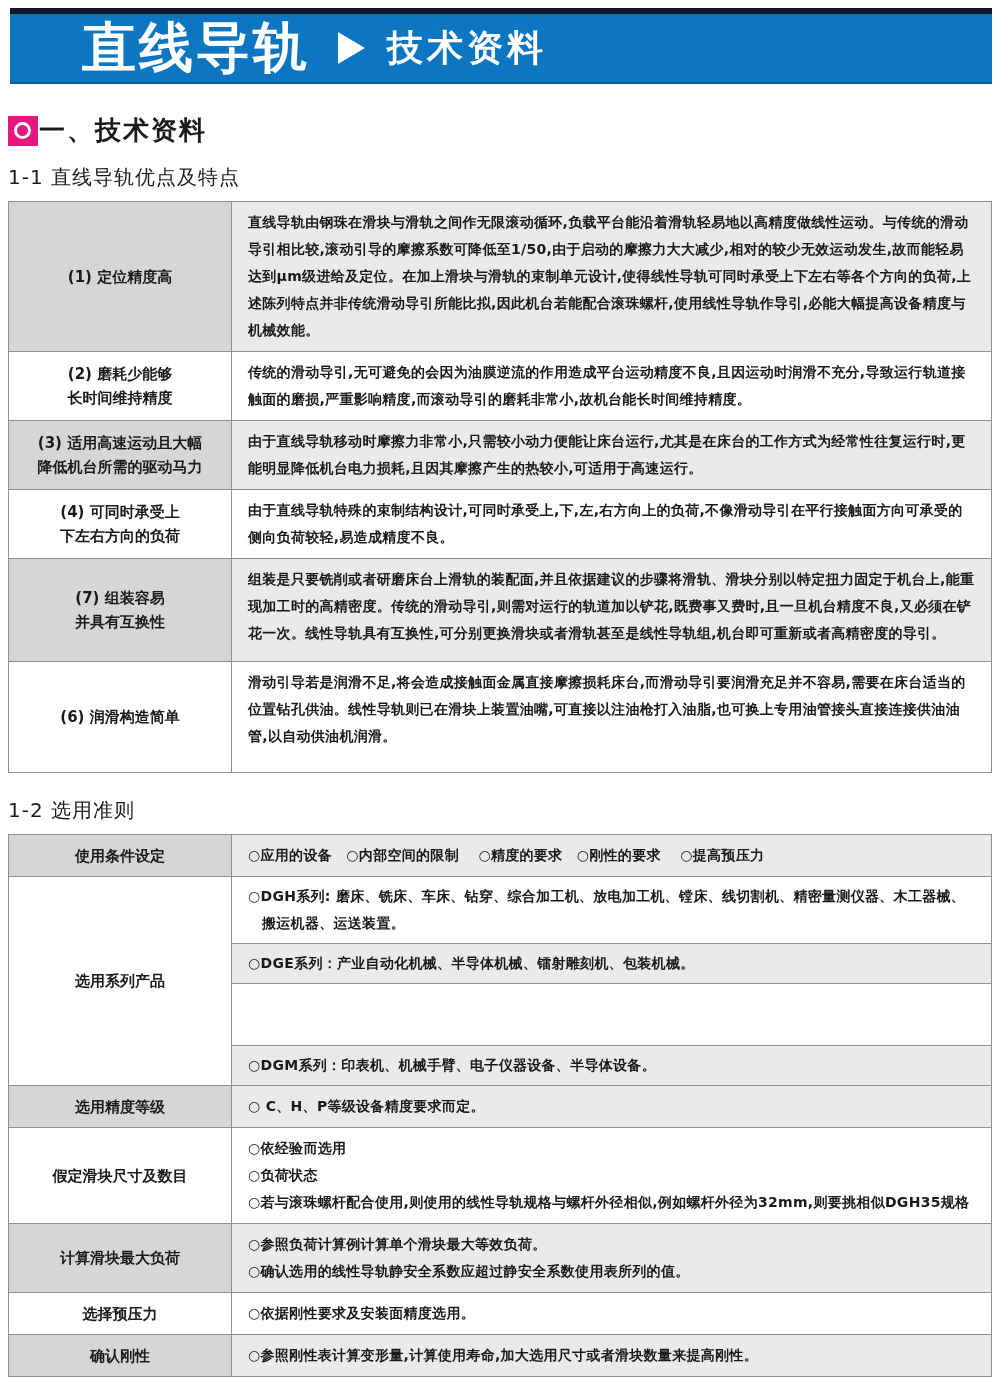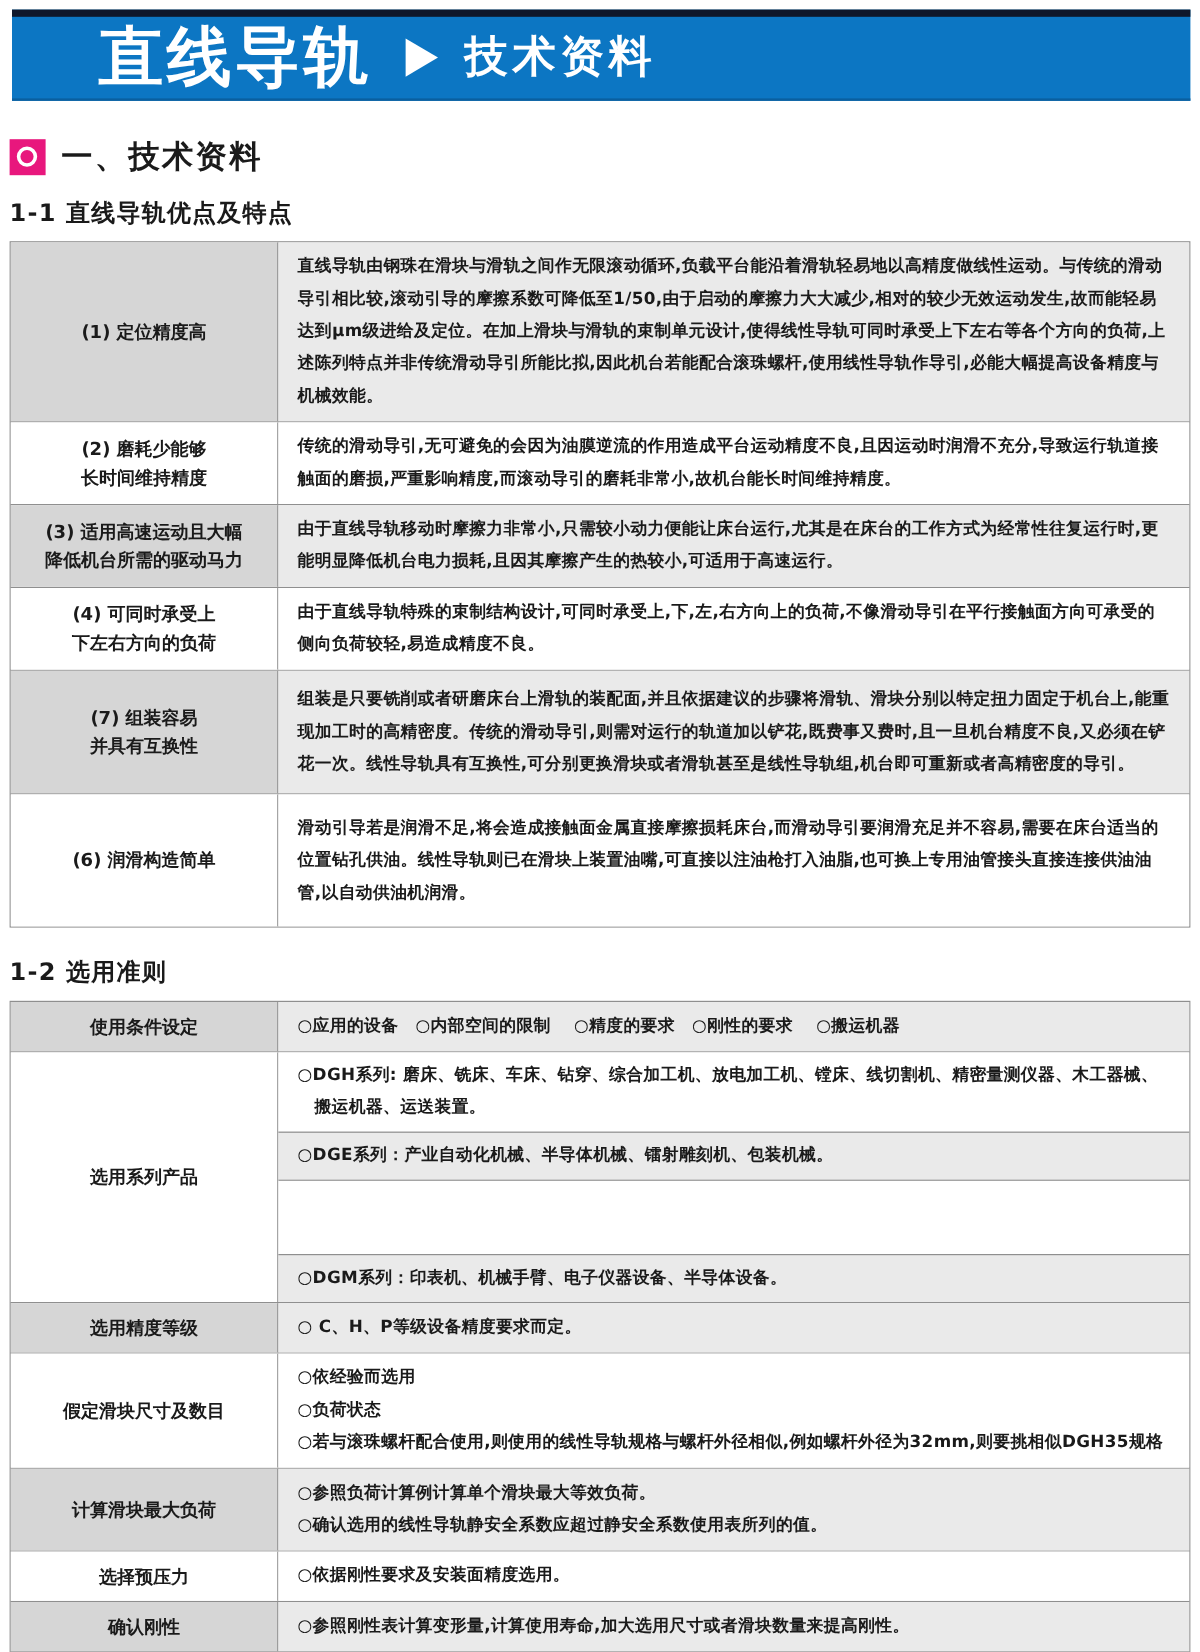--- a/index.html
+++ b/index.html
@@ -44,21 +44,21 @@
     font-weight: bold;
     letter-spacing: 4px;
     line-height: 1;
   }
 
   
   .section-head {
     display: flex;
     align-items: center;
     margin: 29px 0 0 0;
-    gap: 13px;
+    gap: 1px;
   }
   .logo-box {
     width: 30px; height: 30px;
     background: #e8177d;
     position: relative;
     flex: none;
   }
   .logo-ring {
     position: absolute;
     left: 6px; top: 6px;
@@ -66,21 +66,21 @@
     border: 3px solid #ffffff;
     border-radius: 50%;
   }
   .section-title {
     font-size: 26px;
     font-weight: bold;
     letter-spacing: 2px;
   }
   .sub-title {
     font-size: 20px;
-    font-weight: bold;
+    font-weight: normal;
     margin: 16px 0 10px 0;
     letter-spacing: 1px;
   }
   .sub-title.second { margin-top: 24px; }
 
   
   .tbl {
     border: 1px solid #8f8f8f;
     width: 984px;
   }
@@ -102,21 +102,20 @@
     background: #ffffff;
   }
   .cnt {
     flex: 1;
     padding: 7px 16px;
     font-size: 14px;
     font-weight: bold;
     line-height: 27px;
     display: flex;
     flex-direction: column;
-    justify-content: center;
     background: #ffffff;
     letter-spacing: 0.3px;
   }
   .row.shade .lbl { background: #d6d6d6; }
   .row.shade .cnt { background: #eaeaea; }
 
   .cnt-stack { flex: 1; display: flex; flex-direction: column; }
   .subcell {
     padding: 6px 16px;
     font-size: 14px;
@@ -203,21 +202,21 @@
 
   </div>
 
   <div class="sub-title second">1-2 选用准则</div>
 
   <div class="tbl">
 
     <div class="row shade">
       <div class="lbl">使用条件设定</div>
       <div class="cnt" style="min-height:38px">
-        <div class="bullet">○应用的设备　○内部空间的限制　 ○精度的要求　○刚性的要求　 ○搬运机器</div>
+        <div class="bullet">○应用的设备　○内部空间的限制　 ○精度的要求　○刚性的要求　 ○提高预压力</div>
       </div>
     </div>
 
     <div class="row">
       <div class="lbl">选用系列产品</div>
       <div class="cnt-stack">
         <div class="subcell" style="min-height:62px">
           <div class="bullet">○DGH系列: 磨床、铣床、车床、钻穿、综合加工机、放电加工机、镗床、线切割机、精密量测仪器、木工器械、搬运机器、运送装置。</div>
         </div>
         <div class="subcell sub-shade" style="min-height:36px">

